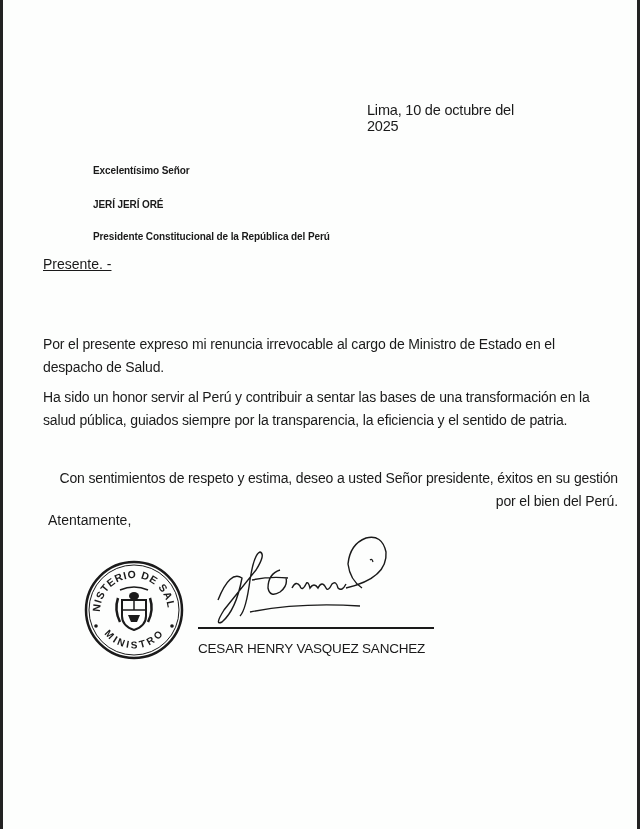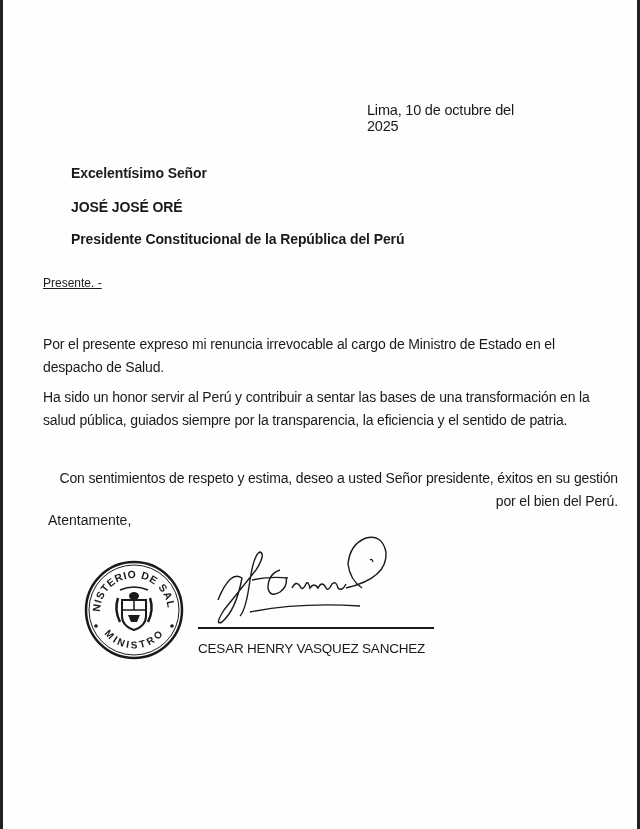--- a/index.html
+++ b/index.html
@@ -4,25 +4,25 @@
 <style>
   html, body { margin: 0; padding: 0; }
   body {
     width: 640px; height: 829px; background: #fdfefd; position: relative; overflow: hidden;
     font-family: "Liberation Sans", "DejaVu Sans", sans-serif; color: #1a1a1a;
   }
   .frame-left { position: absolute; left: 0; top: 0; width: 3px; height: 829px; background: #222; }
   .frame-right { position: absolute; left: 637px; top: 0; width: 3px; height: 829px; background: #222; }
   .page { position: absolute; left: 0; top: 0; width: 542px; height: 829px; }
   .date { position: absolute; left: 367px; top: 102px; font-size: 14.5px; letter-spacing: -0.2px; }
-  .recipient { position: absolute; left: 27px; font-size: 14px; font-weight: bold; letter-spacing: -0.1px; padding-left: 44px; }
+  .recipient { position: absolute; left: 49px; font-size: 10px; font-weight: bold; letter-spacing: -0.1px; padding-left: 44px; }
   .r1 { top: 165px; }
   .r2 { top: 199px; }
   .r3 { top: 231px; }
-  .presente { position: absolute; left: 43px; top: 276px; font-size: 12px; text-decoration: underline; }
+  .presente { position: absolute; left: 43px; top: 256px; font-size: 14px; text-decoration: underline; }
   .para { position: absolute; left: 43px; width: 575px; font-size: 14px; line-height: 23px; letter-spacing: -0.15px; margin-top: 8px; }
   .p1 { top: 325px; }
   .p2 { top: 378px; }
   .p3 { top: 459px; text-align: right; }
   .closing { position: absolute; left: 48px; top: 512px; font-size: 14px; }
   .seal { position: absolute; left: 84px; top: 560px; width: 100px; height: 100px; }
   .signature { position: absolute; left: 210px; top: 530px; width: 190px; height: 100px; }
   .sig-line { position: absolute; left: 198px; top: 627px; width: 236px; height: 2px; background: #1a1a1a; }
   .signer { position: absolute; left: 198px; top: 641px; width: 254px; text-align: left; font-size: 13.5px; letter-spacing: -0.2px; }
   .signer-title { position: absolute; left: 198px; top: 662px; width: 254px; text-align: center; font-size: 13.5px; }
@@ -30,21 +30,21 @@
 </head>
 <body>
 
 <div class="frame-left"></div>
 <div class="frame-right"></div>
 
 <div class="page">
   <div class="date">Lima, 10 de octubre del 2025</div>
 
   <div class="recipient r1">Excelentísimo Señor</div>
-  <div class="recipient r2">JOSÉ JOSÉ ORÉ</div>
+  <div class="recipient r2">JERÍ JERÍ ORÉ</div>
   <div class="recipient r3">Presidente Constitucional de la República del Perú</div>
   <div class="presente">Presente. -</div>
 
   <div class="para p1">Por el presente expreso mi renuncia irrevocable al cargo de Ministro de Estado en el despacho de Salud.</div>
   <div class="para p2">Ha sido un honor servir al Perú y contribuir a sentar las bases de una transformación en la salud pública, guiados siempre por la transparencia, la eficiencia y el sentido de patria.</div>
   <div class="para p3">Con sentimientos de respeto y estima, deseo a usted Señor presidente, éxitos en su gestión por el bien del Perú.</div>
 
   <div class="closing">Atentamente,</div>
 
   <svg class="seal" viewBox="0 0 100 100">

